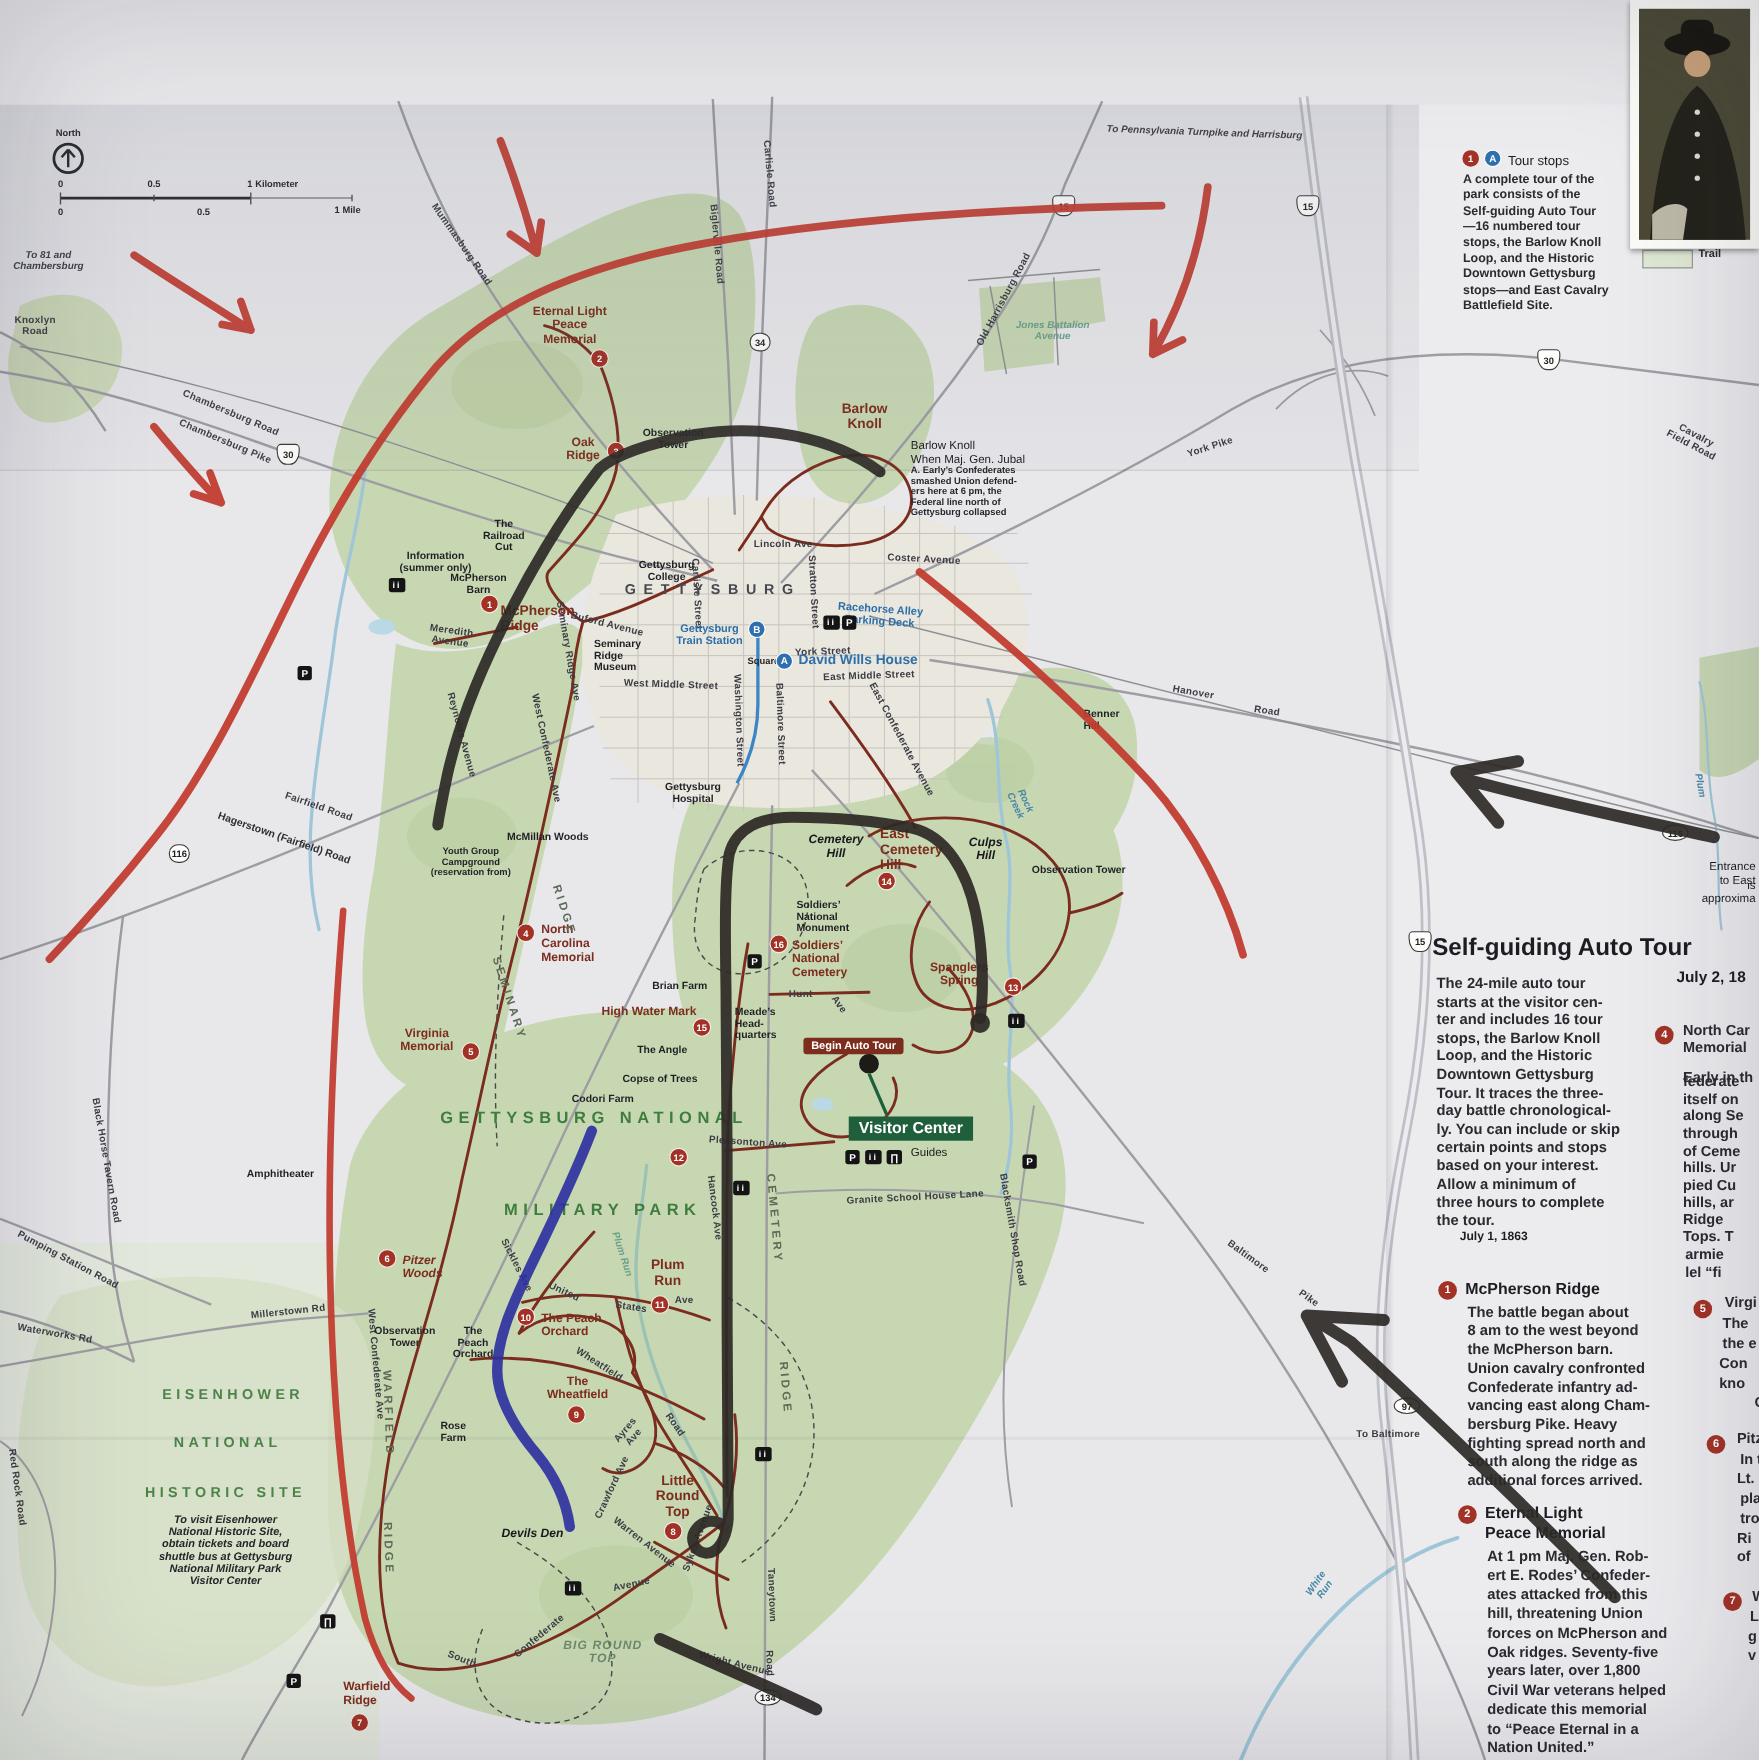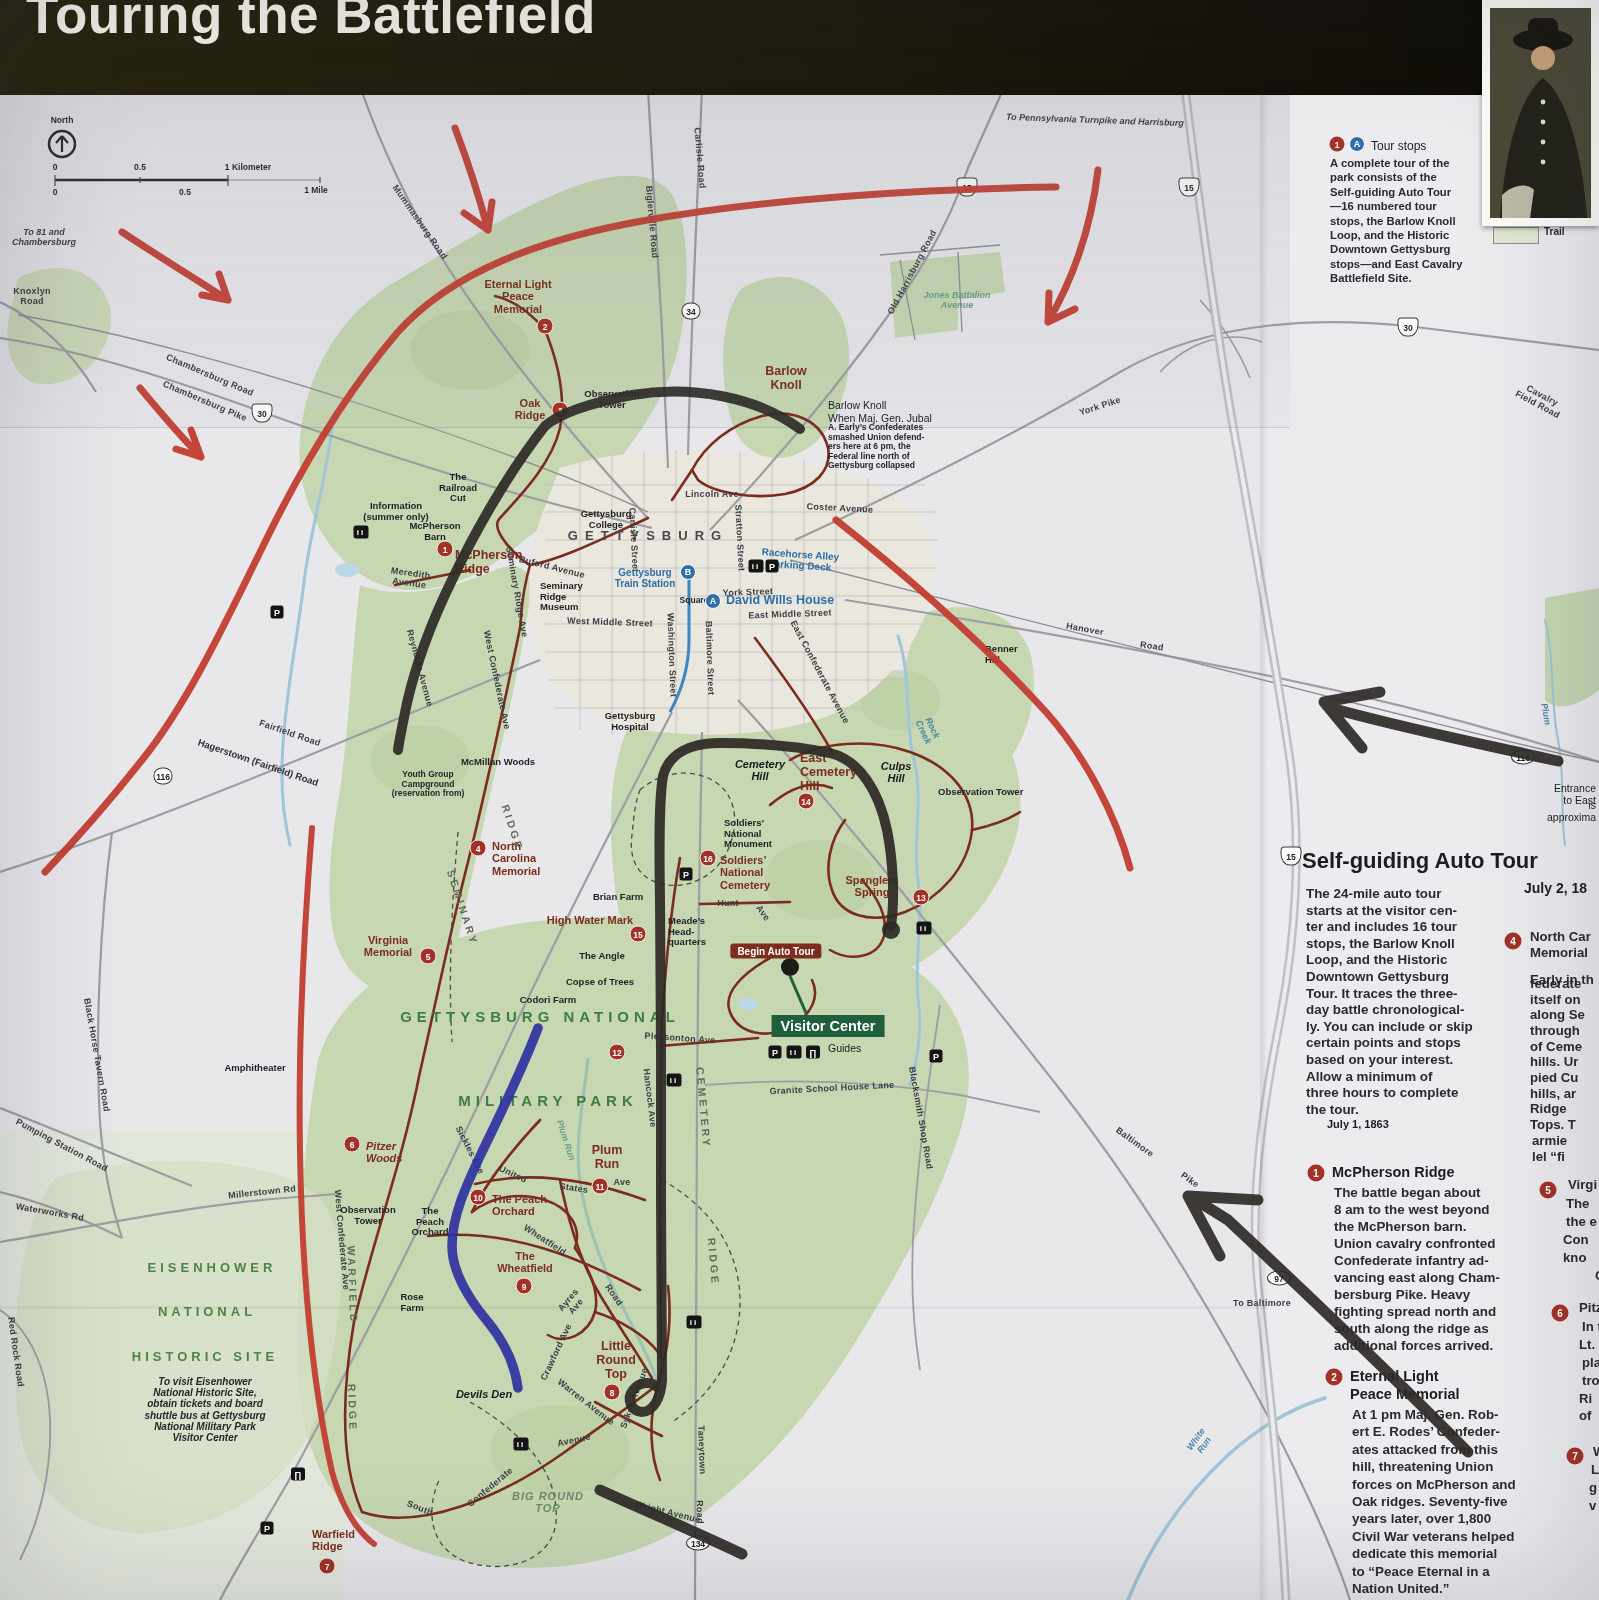--- a/index.html
+++ b/index.html
@@ -204,23 +204,20 @@
 
     <circle cx="62" cy="144" r="13" stroke="#26262b" stroke-width="2.5" fill="none"></circle>
     <path d="M62,152 L62,136 M62,136 L56,143 M62,136 L68,143" stroke="#26262b" stroke-width="2.2" fill="none"></path>
     <path d="M55,180 H228" stroke="#2a2a2a" stroke-width="2.5"></path>
     <path d="M228,180 H320" stroke="#8a8a8a" stroke-width="1.2"></path>
     <path d="M55,175 V186 M140,177 V183 M228,175 V186 M320,177 V183" stroke="#4a4a4a" stroke-width="1.2"></path>
 
     <path d="M1497,234 H1533" stroke="#555" stroke-width="1.5" stroke-dasharray="5 4"></path>
   </svg>
 
-  <div id="header">
-    <div class="title">Touring the Battlefield</div>
-  </div>
   <div id="hdr-right"></div>
 
   <div class="panel-badge" style="left:1337px;top:144px;width:15px;height:15px;font-size:8.5px;">1</div>
   <div class="ab-badge" style="left:1357px;top:144px;">A</div>
   <div class="legend-title" style="left:1371px;top:139px;">Tour stops</div>
   <div class="legend-body" style="left:1330px;top:156px;">A complete tour of the
 park consists of the
 Self-guiding Auto Tour
 —16 numbered tour
 stops, the Barlow Knoll

